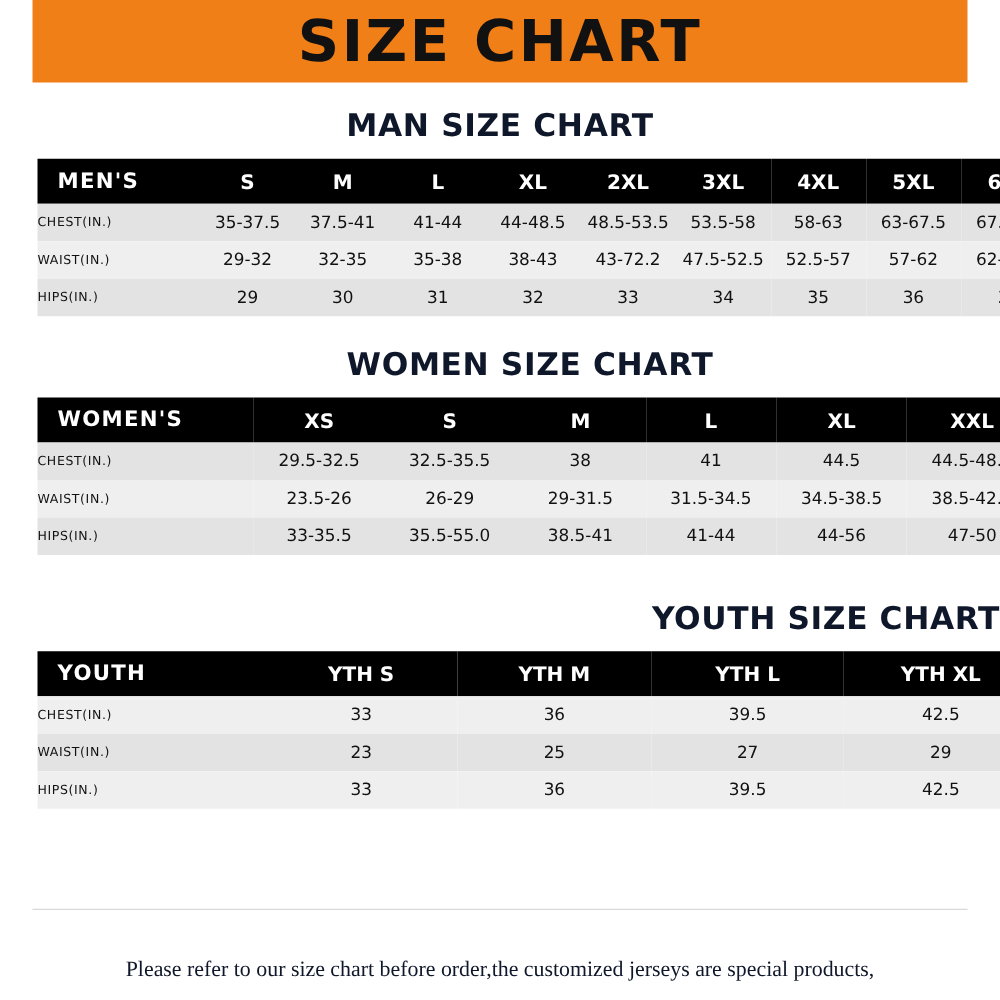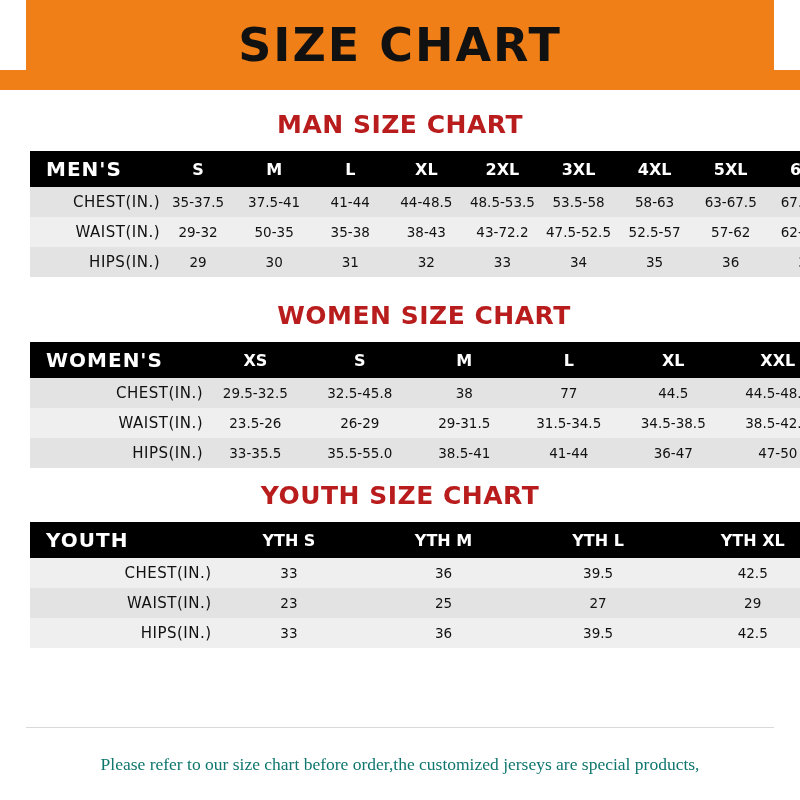--- a/index.html
+++ b/index.html
@@ -15,21 +15,21 @@
   }
   .page {
     width: 800px;
     height: 800px;
     position: relative;
     background: #ffffff;
     box-sizing: border-box;
   }
   
   .banner {
-    height: 90px;
+    height: 66px;
     background: #f07f18;
     display: flex;
     align-items: center;
     justify-content: center;
     position: relative;
   }
   .banner-title {
     font-family: "DejaVu Sans", sans-serif;
     font-weight: bold;
     font-size: 46px;
@@ -47,26 +47,26 @@
   }
   .banner-edge-left { left: 0; }
   .banner-edge-right { right: 0; }
 
   
   .section-title {
     text-align: center;
     font-family: "DejaVu Sans", sans-serif;
     font-weight: bold;
     font-size: 25px;
-    color: #b91c1c;
+    color: #0f172a;
     letter-spacing: 0.5px;
   }
   .sec-man-title { margin-top: 20px; }
   .sec-women-title { margin-top: 24px; padding-left: 48px; }
-  .sec-youth-title { margin-top: 13px; }
+  .sec-youth-title { margin-top: 36px; text-align: right; }
 
   
   .tbl-wrap {
     margin: 12px 30px 0 30px;
   }
   table.size {
     width: 800px;
     border-collapse: collapse;
     table-layout: fixed;
   }
@@ -79,54 +79,54 @@
     background: #000000;
     color: #ffffff;
     height: 36px;
     font-size: 16px;
     font-weight: bold;
   }
   table.size thead th.rowlabel {
     text-align: left;
     padding-left: 16px;
     letter-spacing: 1px;
-    font-size: 20px;
+    font-size: 17px;
   }
   table.size tbody td {
     height: 30px;
     font-size: 13.5px;
     color: #111111;
     font-weight: normal;
   }
   table.size tbody tr.odd td { background: #e3e3e3; }
   table.size tbody tr.even td { background: #efefef; }
   table.size tbody td.rowlabel {
-    text-align: right;
+    text-align: left;
     letter-spacing: 0.5px;
-    font-size: 15px;
+    font-size: 10px;
   }
 
   
   .man col.c0 { width: 130px; }
   .man col.cx { width: 76.1px; }
   
   .women col.c0 { width: 160px; }
   .women col.cx { width: 96.6px; }
   
   .youth col.c0 { width: 168px; }
   .youth col.cx { width: 143px; }
 
   
   .note {
     position: absolute;
     left: 0;
     right: 0;
-    bottom: 23px;
+    bottom: 12px;
     text-align: center;
-    color: #0f766e;
+    color: #0f172a;
     font-family: "Liberation Serif", serif;
     font-size: 17.5px;
     line-height: 26px;
     padding: 0 24px;
     box-sizing: border-box;
   }
   .note-line { display: block; white-space: nowrap; }
   .divider {
     position: absolute;
     left: 26px;
@@ -185,21 +185,21 @@
           <td>44-48.5</td>
           <td>48.5-53.5</td>
           <td>53.5-58</td>
           <td>58-63</td>
           <td>63-67.5</td>
           <td>67.5-72</td>
         </tr>
         <tr class="even">
           <td class="rowlabel">WAIST(IN.)</td>
           <td>29-32</td>
-          <td>50-35</td>
+          <td>32-35</td>
           <td>35-38</td>
           <td>38-43</td>
           <td>43-72.2</td>
           <td>47.5-52.5</td>
           <td>52.5-57</td>
           <td>57-62</td>
           <td>62-66.5</td>
         </tr>
         <tr class="odd">
           <td class="rowlabel">HIPS(IN.)</td>
@@ -237,42 +237,42 @@
           <th>M</th>
           <th>L</th>
           <th>XL</th>
           <th>XXL</th>
         </tr>
       </thead>
       <tbody>
         <tr class="odd">
           <td class="rowlabel">CHEST(IN.)</td>
           <td>29.5-32.5</td>
-          <td>32.5-45.8</td>
+          <td>32.5-35.5</td>
           <td>38</td>
-          <td>77</td>
+          <td>41</td>
           <td>44.5</td>
           <td>44.5-48.5</td>
         </tr>
         <tr class="even">
           <td class="rowlabel">WAIST(IN.)</td>
           <td>23.5-26</td>
           <td>26-29</td>
           <td>29-31.5</td>
           <td>31.5-34.5</td>
           <td>34.5-38.5</td>
           <td>38.5-42.5</td>
         </tr>
         <tr class="odd">
           <td class="rowlabel">HIPS(IN.)</td>
           <td>33-35.5</td>
           <td>35.5-55.0</td>
           <td>38.5-41</td>
           <td>41-44</td>
-          <td>36-47</td>
+          <td>44-56</td>
           <td>47-50</td>
         </tr>
       </tbody>
     </table>
   </div>
 
   <div class="section-title sec-youth-title">YOUTH SIZE CHART</div>
   <div class="tbl-wrap">
     <table class="size youth">
       <colgroup>

